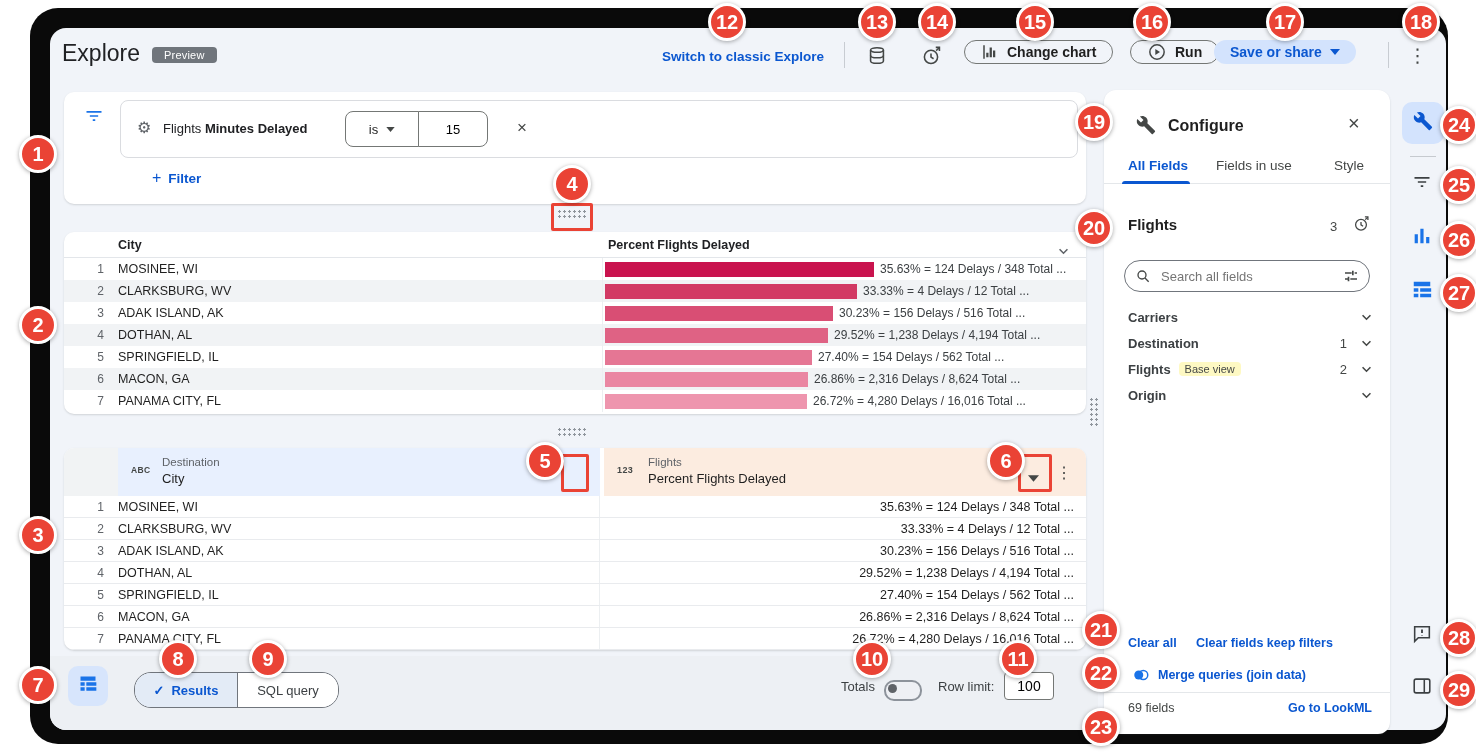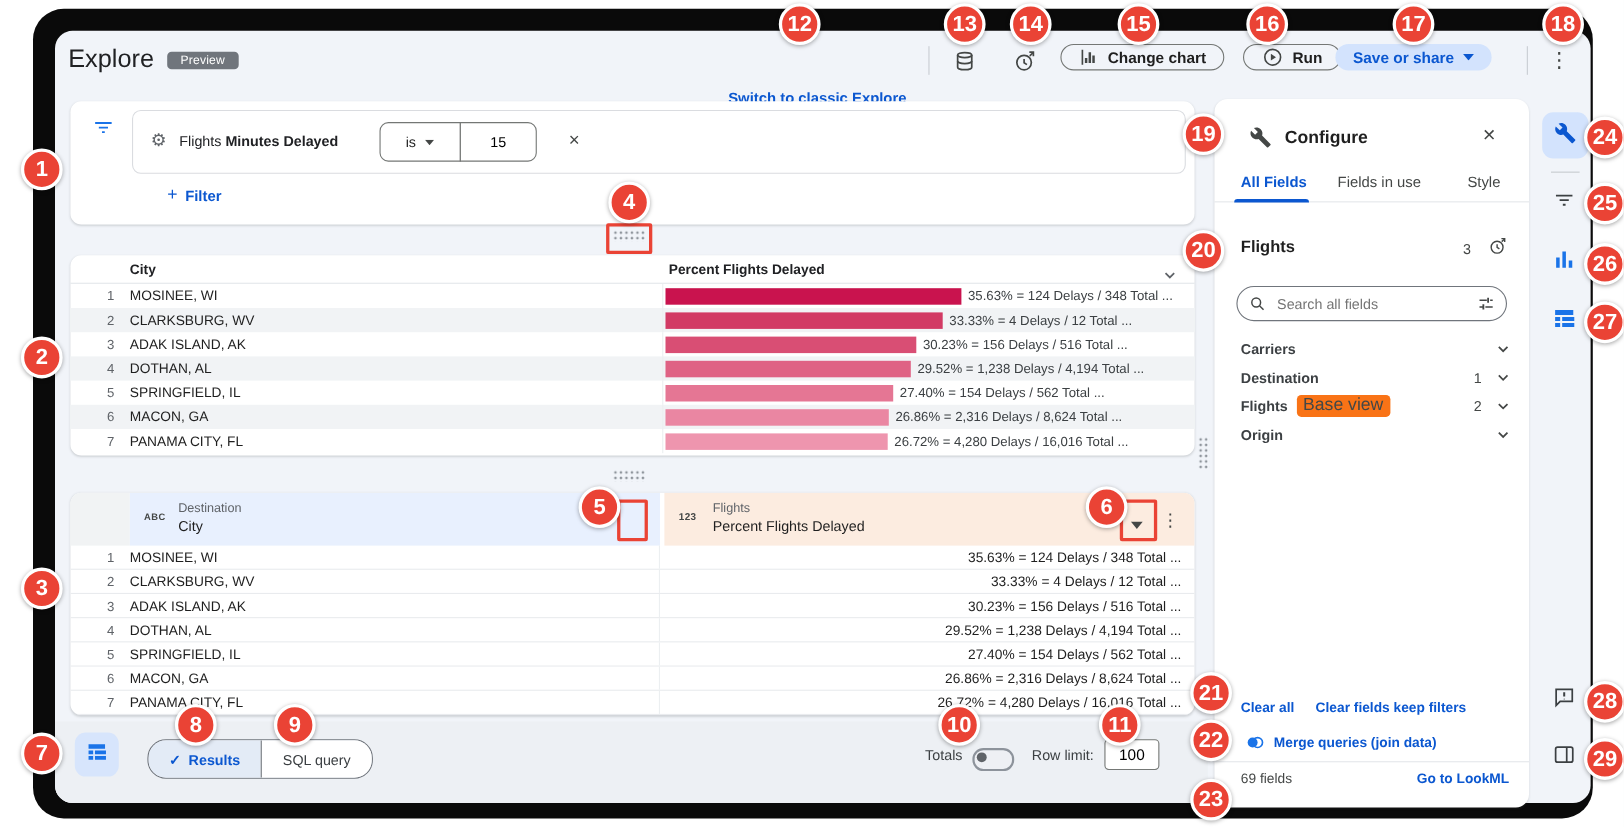--- a/index.html
+++ b/index.html
@@ -3,21 +3,21 @@
 <meta charset="utf-8">
 <style>
   html,body{margin:0;padding:0;background:#fff;}
   #root{position:relative;width:1476px;height:752px;overflow:hidden;font-family:"Liberation Sans",sans-serif;color:#1f1f1f;-webkit-font-smoothing:antialiased;}
   .abs{position:absolute;}
   .frame{position:absolute;left:30px;top:8px;width:1418px;height:736px;background:#0a0a0a;border-radius:28px;}
   .app{position:absolute;left:50px;top:28px;width:1396px;height:702px;background:#f1f4f9;border-radius:16px;}
   .card{position:absolute;background:#fff;border-radius:10px;box-shadow:0 1px 2px rgba(60,64,67,.18);}
   .h-title{position:absolute;left:62px;top:40px;font-size:23px;color:#202124;}
   .h-preview{position:absolute;left:152px;top:47px;background:#70757c;color:#fff;font-size:11px;padding:2px 12px;border-radius:4px;letter-spacing:.2px;}
-  .h-switch{position:absolute;left:662px;top:49px;color:#0b57d0;font-size:13.5px;font-weight:bold;cursor:pointer;text-decoration:none;margin-top:33px;}
+  .h-switch{position:absolute;left:662px;top:49px;color:#0b57d0;font-size:13.5px;font-weight:bold;cursor:pointer;text-decoration:none;}
   .vdiv{position:absolute;width:1px;height:26px;background:#c8ccd2;top:42px;}
   .icon-btn{position:absolute;top:42px;width:30px;height:30px;border:none;background:transparent;color:#444746;display:flex;align-items:center;justify-content:center;cursor:pointer;padding:0;}
   .pill-btn{position:absolute;top:40px;height:24px;border:1px solid #747775;border-radius:18px;background:transparent;display:flex;align-items:center;gap:8px;padding:0 16px;font-family:inherit;font-size:14px;font-weight:bold;color:#1f1f1f;cursor:pointer;}
   .pill-btn.save{background:#d3e3fd;border:none;color:#0b57d0;padding:0 16px;}
   .kebab{font-size:19px;color:#444746;line-height:1;cursor:pointer;}
   
   .filter-funnel{position:absolute;left:20px;top:14px;color:#1a73e8;}
   .filter-inner{position:absolute;left:56px;top:8px;width:956px;height:56px;border:1px solid #dadce0;border-radius:8px;}
   .gear{position:absolute;left:16px;top:17px;font-size:16px;color:#5f6368;}
   .f-label{position:absolute;left:42px;top:20px;font-size:13px;color:#202124;}
@@ -78,21 +78,21 @@
   .p-tab.active{color:#0b57d0;font-weight:bold;}
   .p-tab-underline{position:absolute;left:18px;top:31px;width:68px;height:3px;border-radius:3px 3px 0 0;background:#0b57d0;}
   .p-section{position:absolute;left:24px;top:126px;font-size:15px;font-weight:bold;color:#1f1f1f;}
   .p-seccount{position:absolute;left:226px;top:129px;font-size:13px;color:#444746;}
   .p-secicon{position:absolute;left:248px;top:125px;color:#444746;cursor:pointer;}
   .p-search{position:absolute;left:20px;top:170px;width:246px;height:32px;border:1px solid #70757c;border-radius:16px;box-sizing:border-box;display:flex;align-items:center;padding:0 10px;gap:8px;color:#444746;background:#fff;}
   .p-search input{border:none;outline:none;flex:1;font-size:13px;font-family:inherit;background:transparent;color:#1f1f1f;min-width:0;}
   .fields{position:absolute;left:24px;top:214px;width:244px;}
   .frow{display:flex;align-items:center;height:26px;cursor:pointer;}
   .fname{font-size:13px;font-weight:bold;color:#3c4043;}
-  .fbadge{margin-left:8px;background:#f97316;color:#444746;font-size:16px;padding:1px 6px;border-radius:4px;}
+  .fbadge{margin-left:8px;background:#fef9c3;color:#444746;font-size:11px;padding:1px 6px;border-radius:4px;}
   .fspacer{flex:1;}
   .fadd{color:#0b57d0;font-size:13px;font-weight:bold;margin-right:14px;}
   .fcount{color:#444746;font-size:13px;margin-right:14px;}
   .fchev{color:#444746;display:flex;}
   .p-link{position:absolute;font-size:12.5px;font-weight:bold;color:#0b57d0;cursor:pointer;}
   .p-divider{position:absolute;left:0;top:602px;width:100%;height:1px;background:#e4e7ea;}
   .p-footer-txt{position:absolute;left:24px;top:611px;font-size:12.5px;color:#444746;}
   
   .rt-btn{position:absolute;display:flex;align-items:center;justify-content:center;cursor:pointer;color:#3c4043;}
   .rt-btn.active{background:#d3e3fd;border-radius:10px;color:#0b57d0;}

